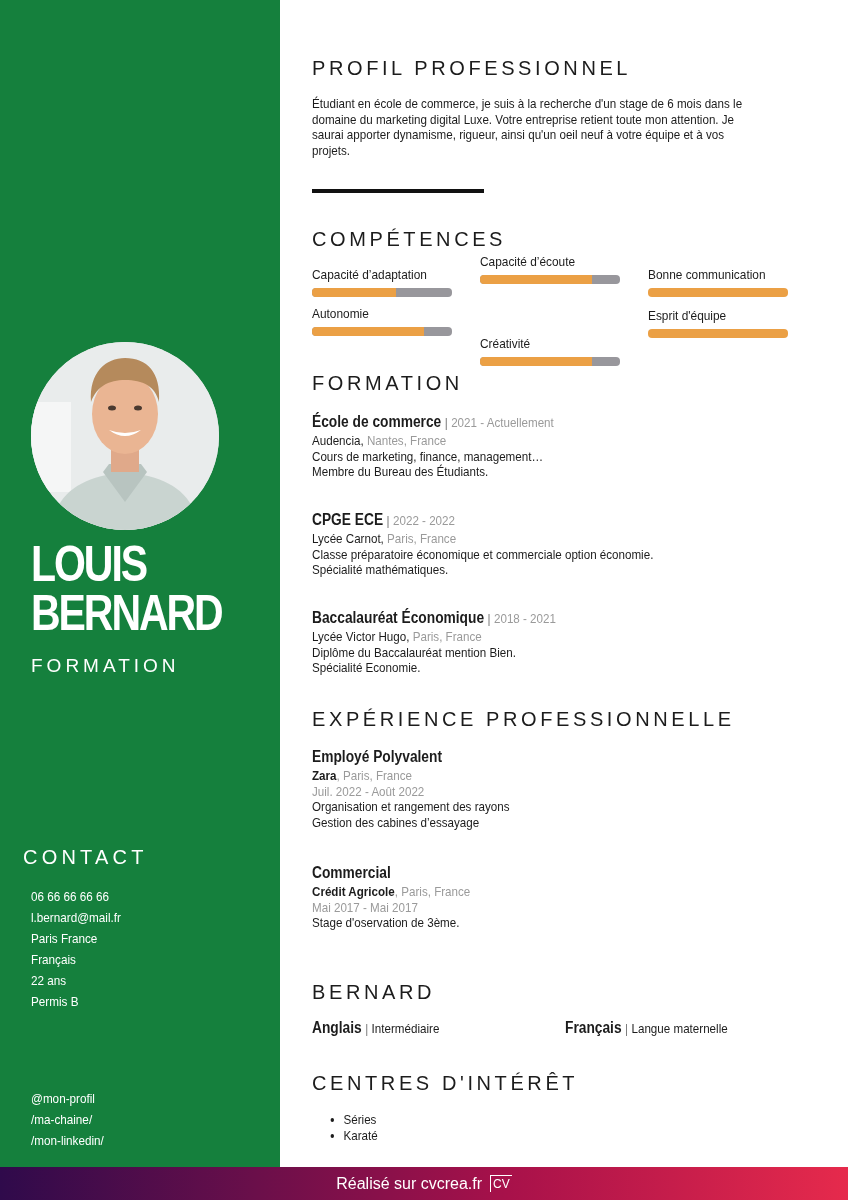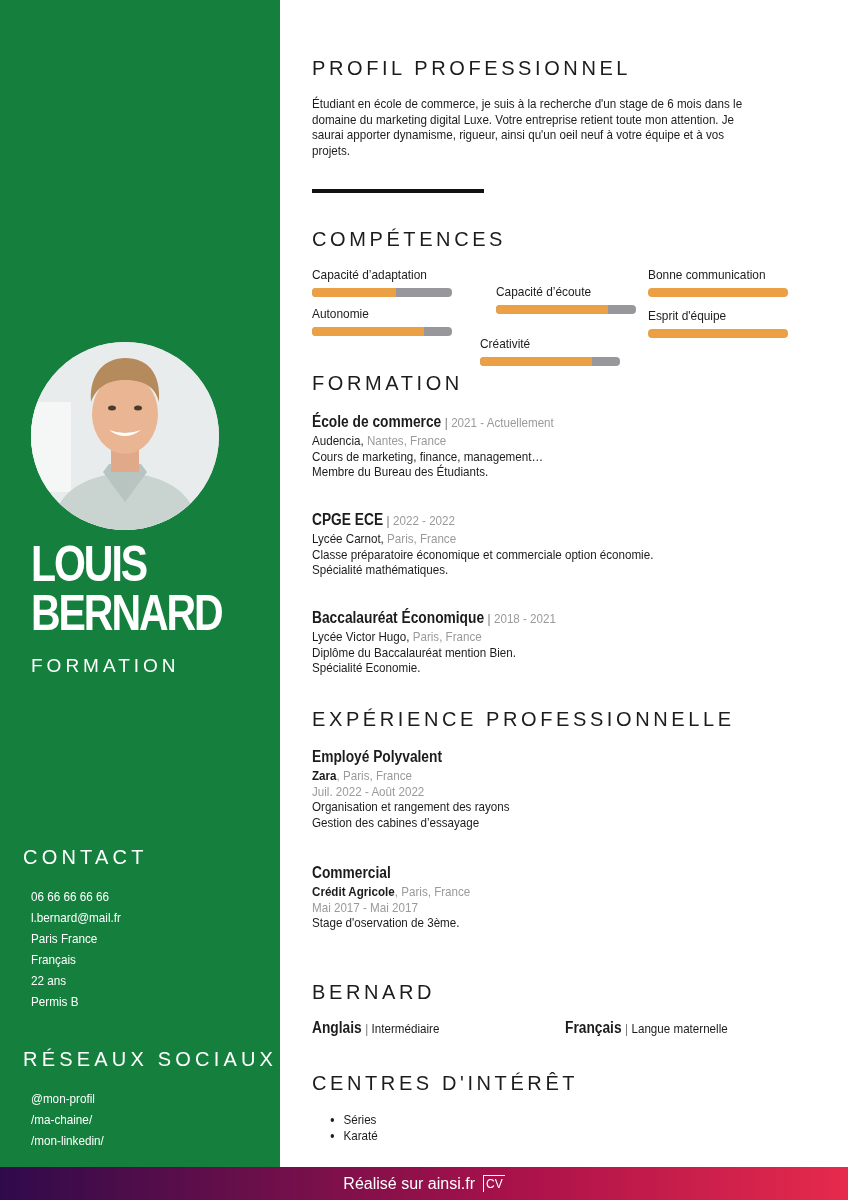--- a/index.html
+++ b/index.html
@@ -65,21 +65,20 @@
   <div class="side-title" style="top:846px;">CONTACT</div>
   <ul class="side-list" style="top:886px;">
     <li>06 66 66 66 66</li>
     <li>l.bernard@mail.fr</li>
     <li>Paris France</li>
     <li>Français</li>
     <li>22 ans</li>
     <li>Permis B</li>
   </ul>
 
-  <div class="side-title" style="top:1048px;">RÉSEAUX SOCIAUX</div>
   <ul class="side-list" style="top:1088px;">
     <li>@mon-profil</li>
     <li>/ma-chaine/</li>
     <li>/mon-linkedin/</li>
   </ul>
 </aside>
 
 <h2 class="h2" style="top:57px;">PROFIL PROFESSIONNEL</h2>
 <div class="txt" style="top:96px;">
   <div>Étudiant en école de commerce, je suis à la recherche d'un stage de 6 mois dans le</div>
@@ -89,21 +88,21 @@
 </div>
 <div class="divider"></div>
 
 <h2 class="h2" style="top:228px;">COMPÉTENCES</h2>
 <div class="skill" style="left:312px; top:267px;">
   <span class="lbl">Capacité d’adaptation</span>
   <div class="bar">
       <div class="fill" style="width:60%"></div>
     </div>
 </div>
-<div class="skill" style="left:480px; top:284px;margin-left:16px;">
+<div class="skill" style="left:480px; top:254px;">
   <span class="lbl">Capacité d’écoute</span>
   <div class="bar">
       <div class="fill" style="width:80%"></div>
     </div>
 </div>
 <div class="skill" style="left:648px; top:267px;">
   <span class="lbl">Bonne communication</span>
   <div class="bar">
       <div class="fill" style="width:100%"></div>
     </div>
@@ -175,15 +174,15 @@
   <span class="entry-title">Français</span><span class="sep">|</span><span>Langue maternelle</span>
 </div>
 
 <h2 class="h2" style="top:1072px;">CENTRES D'INTÉRÊT</h2>
 <ul class="txt" style="top:1112px; left:328px; list-style: disc; padding-left:18px;">
   <li>Séries</li>
   <li>Karaté</li>
 </ul>
 
 <div class="footer">
-  <span>Réalisé sur ainsi.fr</span>
+  <span>Réalisé sur cvcrea.fr</span>
   <span class="cv-logo">CV</span>
 </div>
 
 </body></html>

